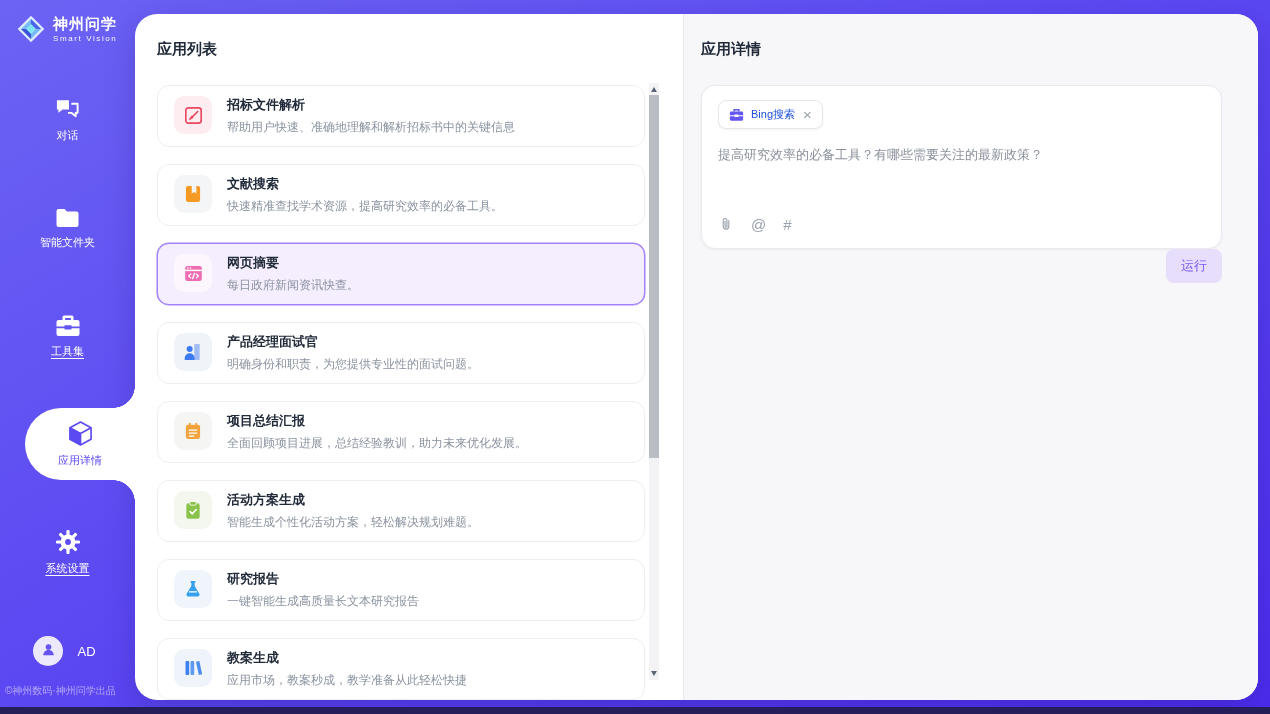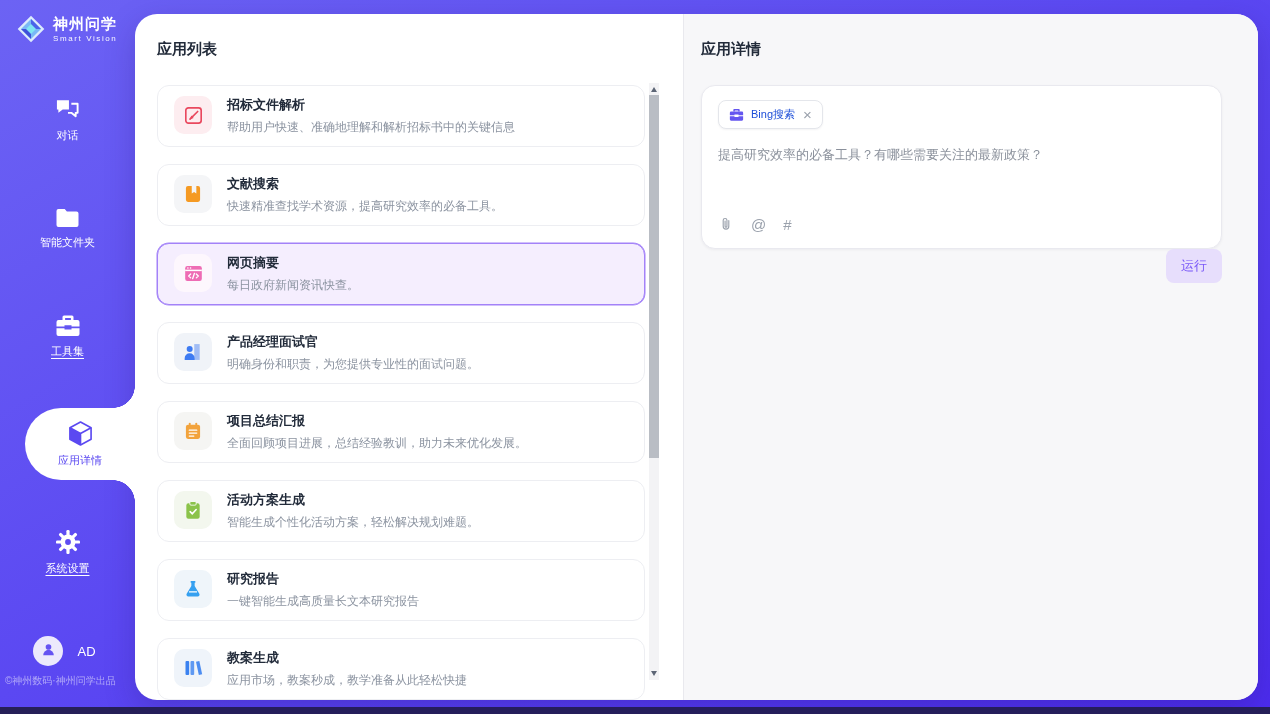--- a/index.html
+++ b/index.html
@@ -23,21 +23,21 @@
   .nav-label{font-size:11px;}
   .underline{text-decoration:underline;text-underline-offset:3px;}
   .nav-item.active{background:#fff;color:#5b49f1;width:110px;margin-left:25px;border-radius:36px 0 0 36px;height:72px;margin-top:-12px;margin-bottom:48px;position:relative;box-sizing:border-box;}
   .nav-item.active::before{content:"";position:absolute;right:0;top:-22px;width:22px;height:22px;
     background:radial-gradient(circle 22px at 0 0,rgba(255,255,255,0) 0 21.6px,#fff 22px);}
   .nav-item.active::after{content:"";position:absolute;right:0;bottom:-22px;width:22px;height:22px;
     background:radial-gradient(circle 22px at 0 100%,rgba(255,255,255,0) 0 21.6px,#fff 22px);}
   .user-row{margin-top:auto;display:flex;align-items:center;gap:14px;align-self:center;margin-bottom:8px;margin-left:-6px;}
   .avatar{width:30px;height:30px;border-radius:50%;background:#ece9fc;color:#6553f2;display:flex;align-items:center;justify-content:center;flex:none;}
   .user-label{font-size:13px;}
-  .side-footer{font-size:10px;color:rgba(255,255,255,.5);margin:0 0 10px 5px;white-space:nowrap;}
+  .side-footer{font-size:10px;color:rgba(255,255,255,.5);margin:10px 0 10px 5px;white-space:nowrap;}
 
   
   .main{position:absolute;left:135px;top:14px;width:1123px;height:686px;background:#fff;border-radius:22px;display:flex;overflow:hidden;box-shadow:0 10px 30px rgba(40,20,120,.25);z-index:1;}
   .panel-title{font-size:15px;font-weight:bold;color:#222b3a;}
 
   
   .list-panel{width:548px;position:relative;padding:26px 0 0 22px;box-sizing:border-box;flex:none;}
   .cards{margin-top:26px;width:488px;display:flex;flex-direction:column;gap:17px;}
   .app-card{min-height:62px;box-sizing:border-box;border:1px solid #edeef2;border-radius:12px;display:flex;align-items:flex-start;gap:15px;padding:10px 16px;background:#fff;cursor:pointer;}
   .app-card.selected{background:#f5eefe;border-color:#a382f8;box-shadow:0 0 0 .5px #a382f8;}

